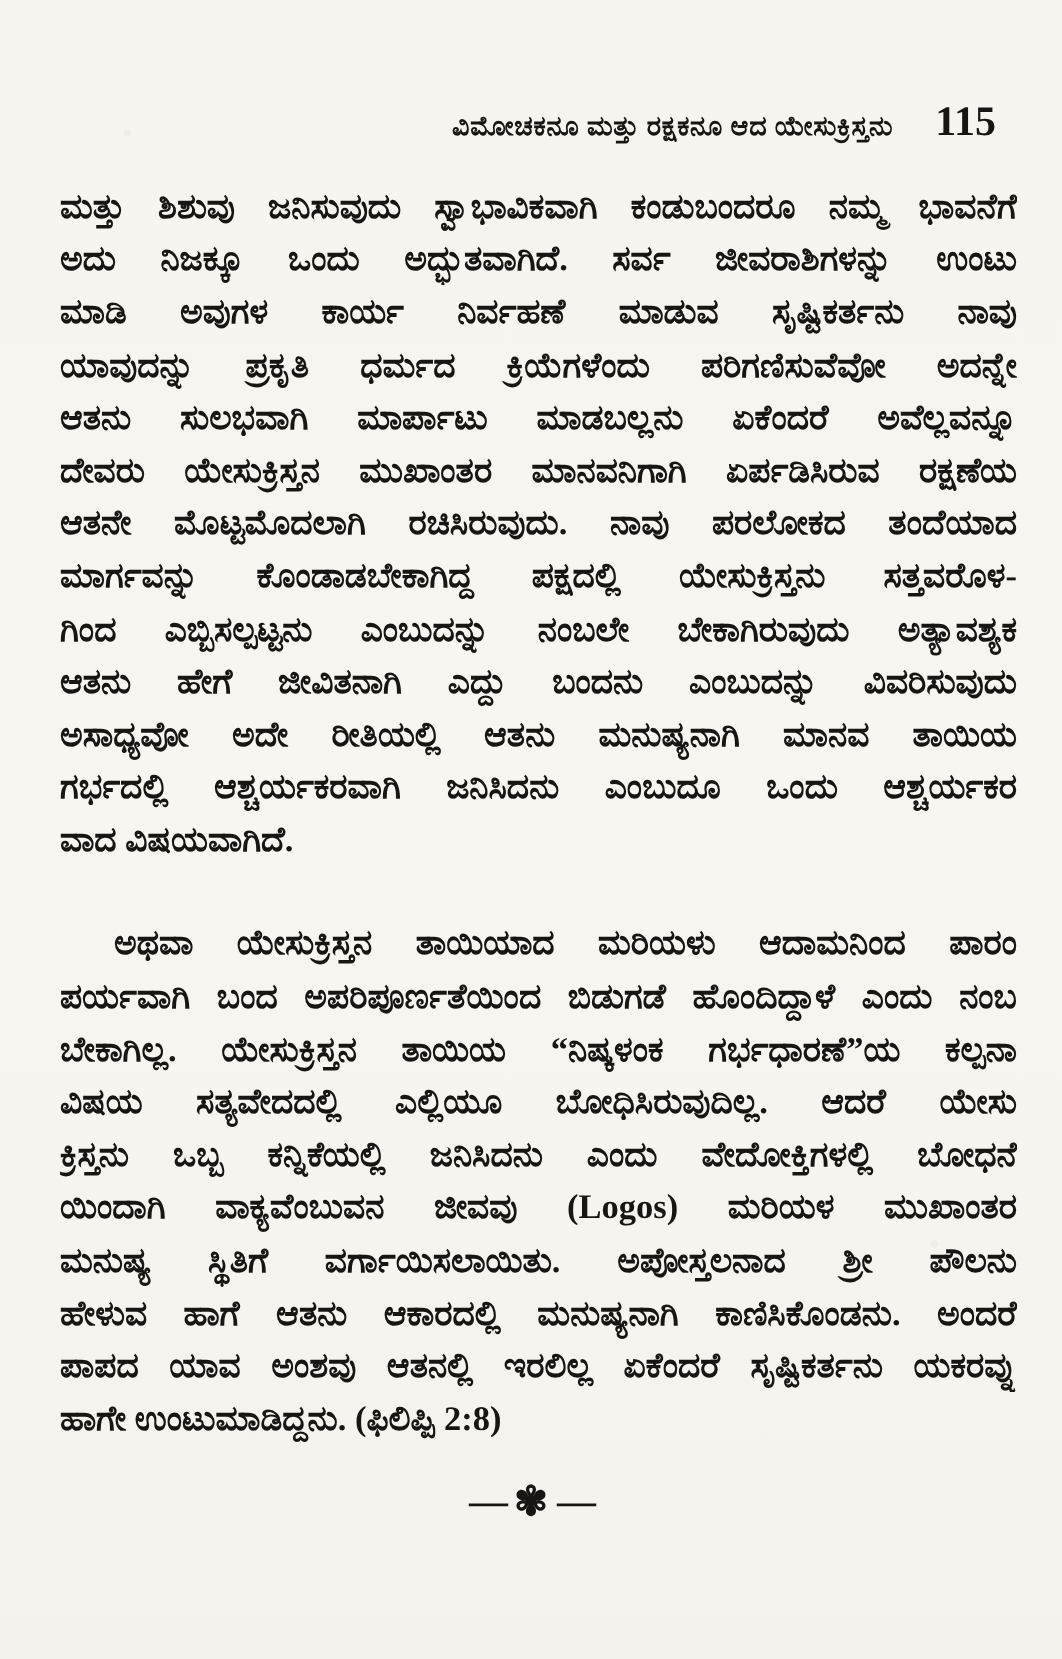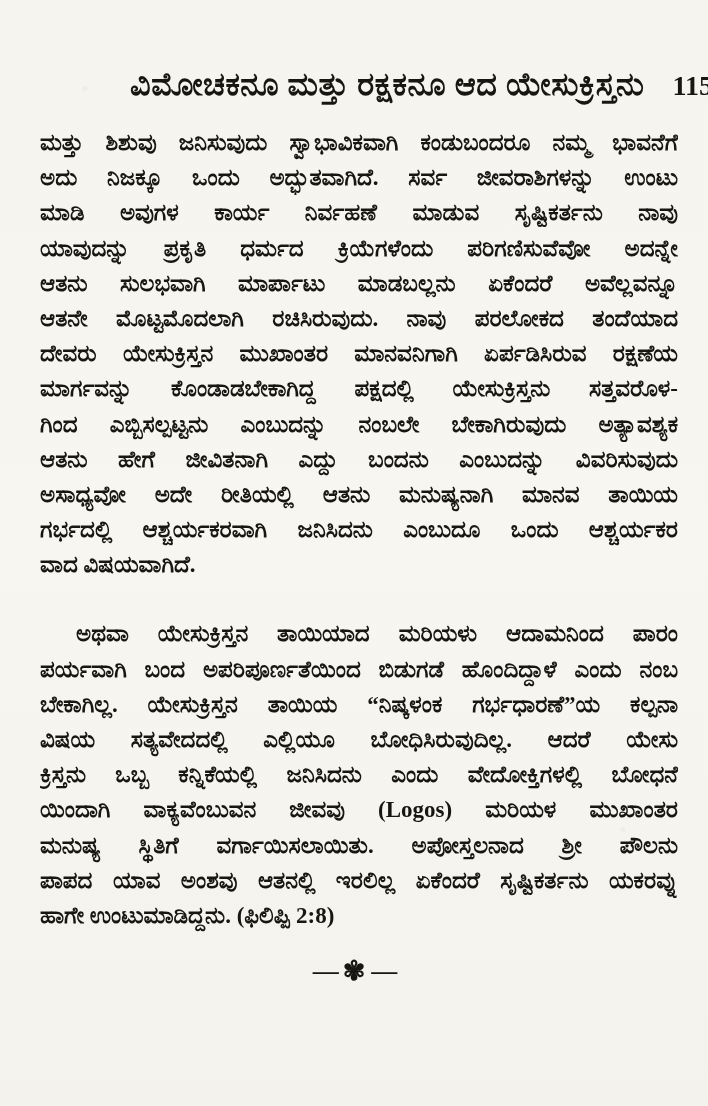--- a/index.html
+++ b/index.html
@@ -22,22 +22,22 @@
     font-family: "Liberation Serif", "DejaVu Serif", serif;
     color: #181613;
   }
   .header {
     display: flex;
     align-items: baseline;
     padding: 66px 44px 0 130px;
   }
   .header-title {
     flex: 1;
-    text-align: center;
-    font-size: 32px;
+    text-align: right;
+    font-size: 18px;
     font-weight: bold;
     letter-spacing: 0.5px;
     white-space: nowrap;
   }
   .page-number {
     font-size: 28px;
     font-weight: bold;
     margin-left: 28px;
     font-family: "Liberation Serif", serif;
   }
@@ -91,37 +91,38 @@
     <div class="page-number">115</div>
   </div>
 
   <div class="body-text">
     <div class="paragraph">
         <div class="line first">ಮತ್ತು ಶಿಶುವು ಜನಿಸುವುದು ಸ್ವಾಭಾವಿಕವಾಗಿ ಕಂಡುಬಂದರೂ ನಮ್ಮ ಭಾವನೆಗೆ</div>
         <div class="line">ಅದು ನಿಜಕ್ಕೂ ಒಂದು ಅದ್ಭುತವಾಗಿದೆ. ಸರ್ವ ಜೀವರಾಶಿಗಳನ್ನು ಉಂಟು</div>
         <div class="line">ಮಾಡಿ ಅವುಗಳ ಕಾರ್ಯ ನಿರ್ವಹಣೆ ಮಾಡುವ ಸೃಷ್ಟಿಕರ್ತನು ನಾವು</div>
         <div class="line">ಯಾವುದನ್ನು ಪ್ರಕೃತಿ ಧರ್ಮದ ಕ್ರಿಯೆಗಳೆಂದು ಪರಿಗಣಿಸುವೆವೋ ಅದನ್ನೇ</div>
         <div class="line">ಆತನು ಸುಲಭವಾಗಿ ಮಾರ್ಪಾಟು ಮಾಡಬಲ್ಲನು ಏಕೆಂದರೆ ಅವೆಲ್ಲವನ್ನೂ</div>
+        <div class="line">ದೇವರು ಯೇಸುಕ್ರಿಸ್ತನ ಮುಖಾಂತರ ಮಾನವನಿಗಾಗಿ ಏರ್ಪಡಿಸಿರುವ ರಕ್ಷಣೆಯ</div>
         <div class="line">ಆತನೇ ಮೊಟ್ಟಮೊದಲಾಗಿ ರಚಿಸಿರುವುದು. ನಾವು ಪರಲೋಕದ ತಂದೆಯಾದ</div>
-        <div class="line">ದೇವರು ಯೇಸುಕ್ರಿಸ್ತನ ಮುಖಾಂತರ ಮಾನವನಿಗಾಗಿ ಏರ್ಪಡಿಸಿರುವ ರಕ್ಷಣೆಯ</div>
         <div class="line">ಮಾರ್ಗವನ್ನು ಕೊಂಡಾಡಬೇಕಾಗಿದ್ದ ಪಕ್ಷದಲ್ಲಿ ಯೇಸುಕ್ರಿಸ್ತನು ಸತ್ತವರೊಳ-</div>
         <div class="line">ಗಿಂದ ಎಬ್ಬಿಸಲ್ಪಟ್ಟನು ಎಂಬುದನ್ನು ನಂಬಲೇ ಬೇಕಾಗಿರುವುದು ಅತ್ಯಾವಶ್ಯಕ</div>
         <div class="line">ಆತನು ಹೇಗೆ ಜೀವಿತನಾಗಿ ಎದ್ದು ಬಂದನು ಎಂಬುದನ್ನು ವಿವರಿಸುವುದು</div>
         <div class="line">ಅಸಾಧ್ಯವೋ ಅದೇ ರೀತಿಯಲ್ಲಿ ಆತನು ಮನುಷ್ಯನಾಗಿ ಮಾನವ ತಾಯಿಯ</div>
         <div class="line">ಗರ್ಭದಲ್ಲಿ ಆಶ್ಚರ್ಯಕರವಾಗಿ ಜನಿಸಿದನು ಎಂಬುದೂ ಒಂದು ಆಶ್ಚರ್ಯಕರ</div>
         <div class="line last">ವಾದ ವಿಷಯವಾಗಿದೆ.</div>
       </div>
     <div class="paragraph indented">
         <div class="line first">ಅಥವಾ ಯೇಸುಕ್ರಿಸ್ತನ ತಾಯಿಯಾದ ಮರಿಯಳು ಆದಾಮನಿಂದ ಪಾರಂ</div>
         <div class="line">ಪರ್ಯವಾಗಿ ಬಂದ ಅಪರಿಪೂರ್ಣತೆಯಿಂದ ಬಿಡುಗಡೆ ಹೊಂದಿದ್ದಾಳೆ ಎಂದು ನಂಬ</div>
         <div class="line">ಬೇಕಾಗಿಲ್ಲ. ಯೇಸುಕ್ರಿಸ್ತನ ತಾಯಿಯ “ನಿಷ್ಕಳಂಕ ಗರ್ಭಧಾರಣೆ”ಯ ಕಲ್ಪನಾ</div>
         <div class="line">ವಿಷಯ ಸತ್ಯವೇದದಲ್ಲಿ ಎಲ್ಲಿಯೂ ಬೋಧಿಸಿರುವುದಿಲ್ಲ. ಆದರೆ ಯೇಸು</div>
         <div class="line">ಕ್ರಿಸ್ತನು ಒಬ್ಬ ಕನ್ನಿಕೆಯಲ್ಲಿ ಜನಿಸಿದನು ಎಂದು ವೇದೋಕ್ತಿಗಳಲ್ಲಿ ಬೋಧನೆ</div>
         <div class="line">ಯಿಂದಾಗಿ ವಾಕ್ಯವೆಂಬುವನ ಜೀವವು (Logos) ಮರಿಯಳ ಮುಖಾಂತರ</div>
         <div class="line">ಮನುಷ್ಯ ಸ್ಥಿತಿಗೆ ವರ್ಗಾಯಿಸಲಾಯಿತು. ಅಪೋಸ್ತಲನಾದ ಶ್ರೀ ಪೌಲನು</div>
+        <div class="line">ಹೇಳುವ ಹಾಗೆ ಆತನು ಆಕಾರದಲ್ಲಿ ಮನುಷ್ಯನಾಗಿ ಕಾಣಿಸಿಕೊಂಡನು. ಅಂದರೆ</div>
         <div class="line">ಪಾಪದ ಯಾವ ಅಂಶವು ಆತನಲ್ಲಿ ಇರಲಿಲ್ಲ ಏಕೆಂದರೆ ಸೃಷ್ಟಿಕರ್ತನು ಯಕರವ್ನು</div>
         <div class="line last">ಹಾಗೇ ಉಂಟುಮಾಡಿದ್ದನು. (ಫಿಲಿಪ್ಪಿ 2:8)</div>
       </div>
   </div>
 
   <div class="footer">
     <span class="orn-dash">—</span>
     <span class="orn-flower">✾</span>
     <span class="orn-dash">—</span>
   </div>

